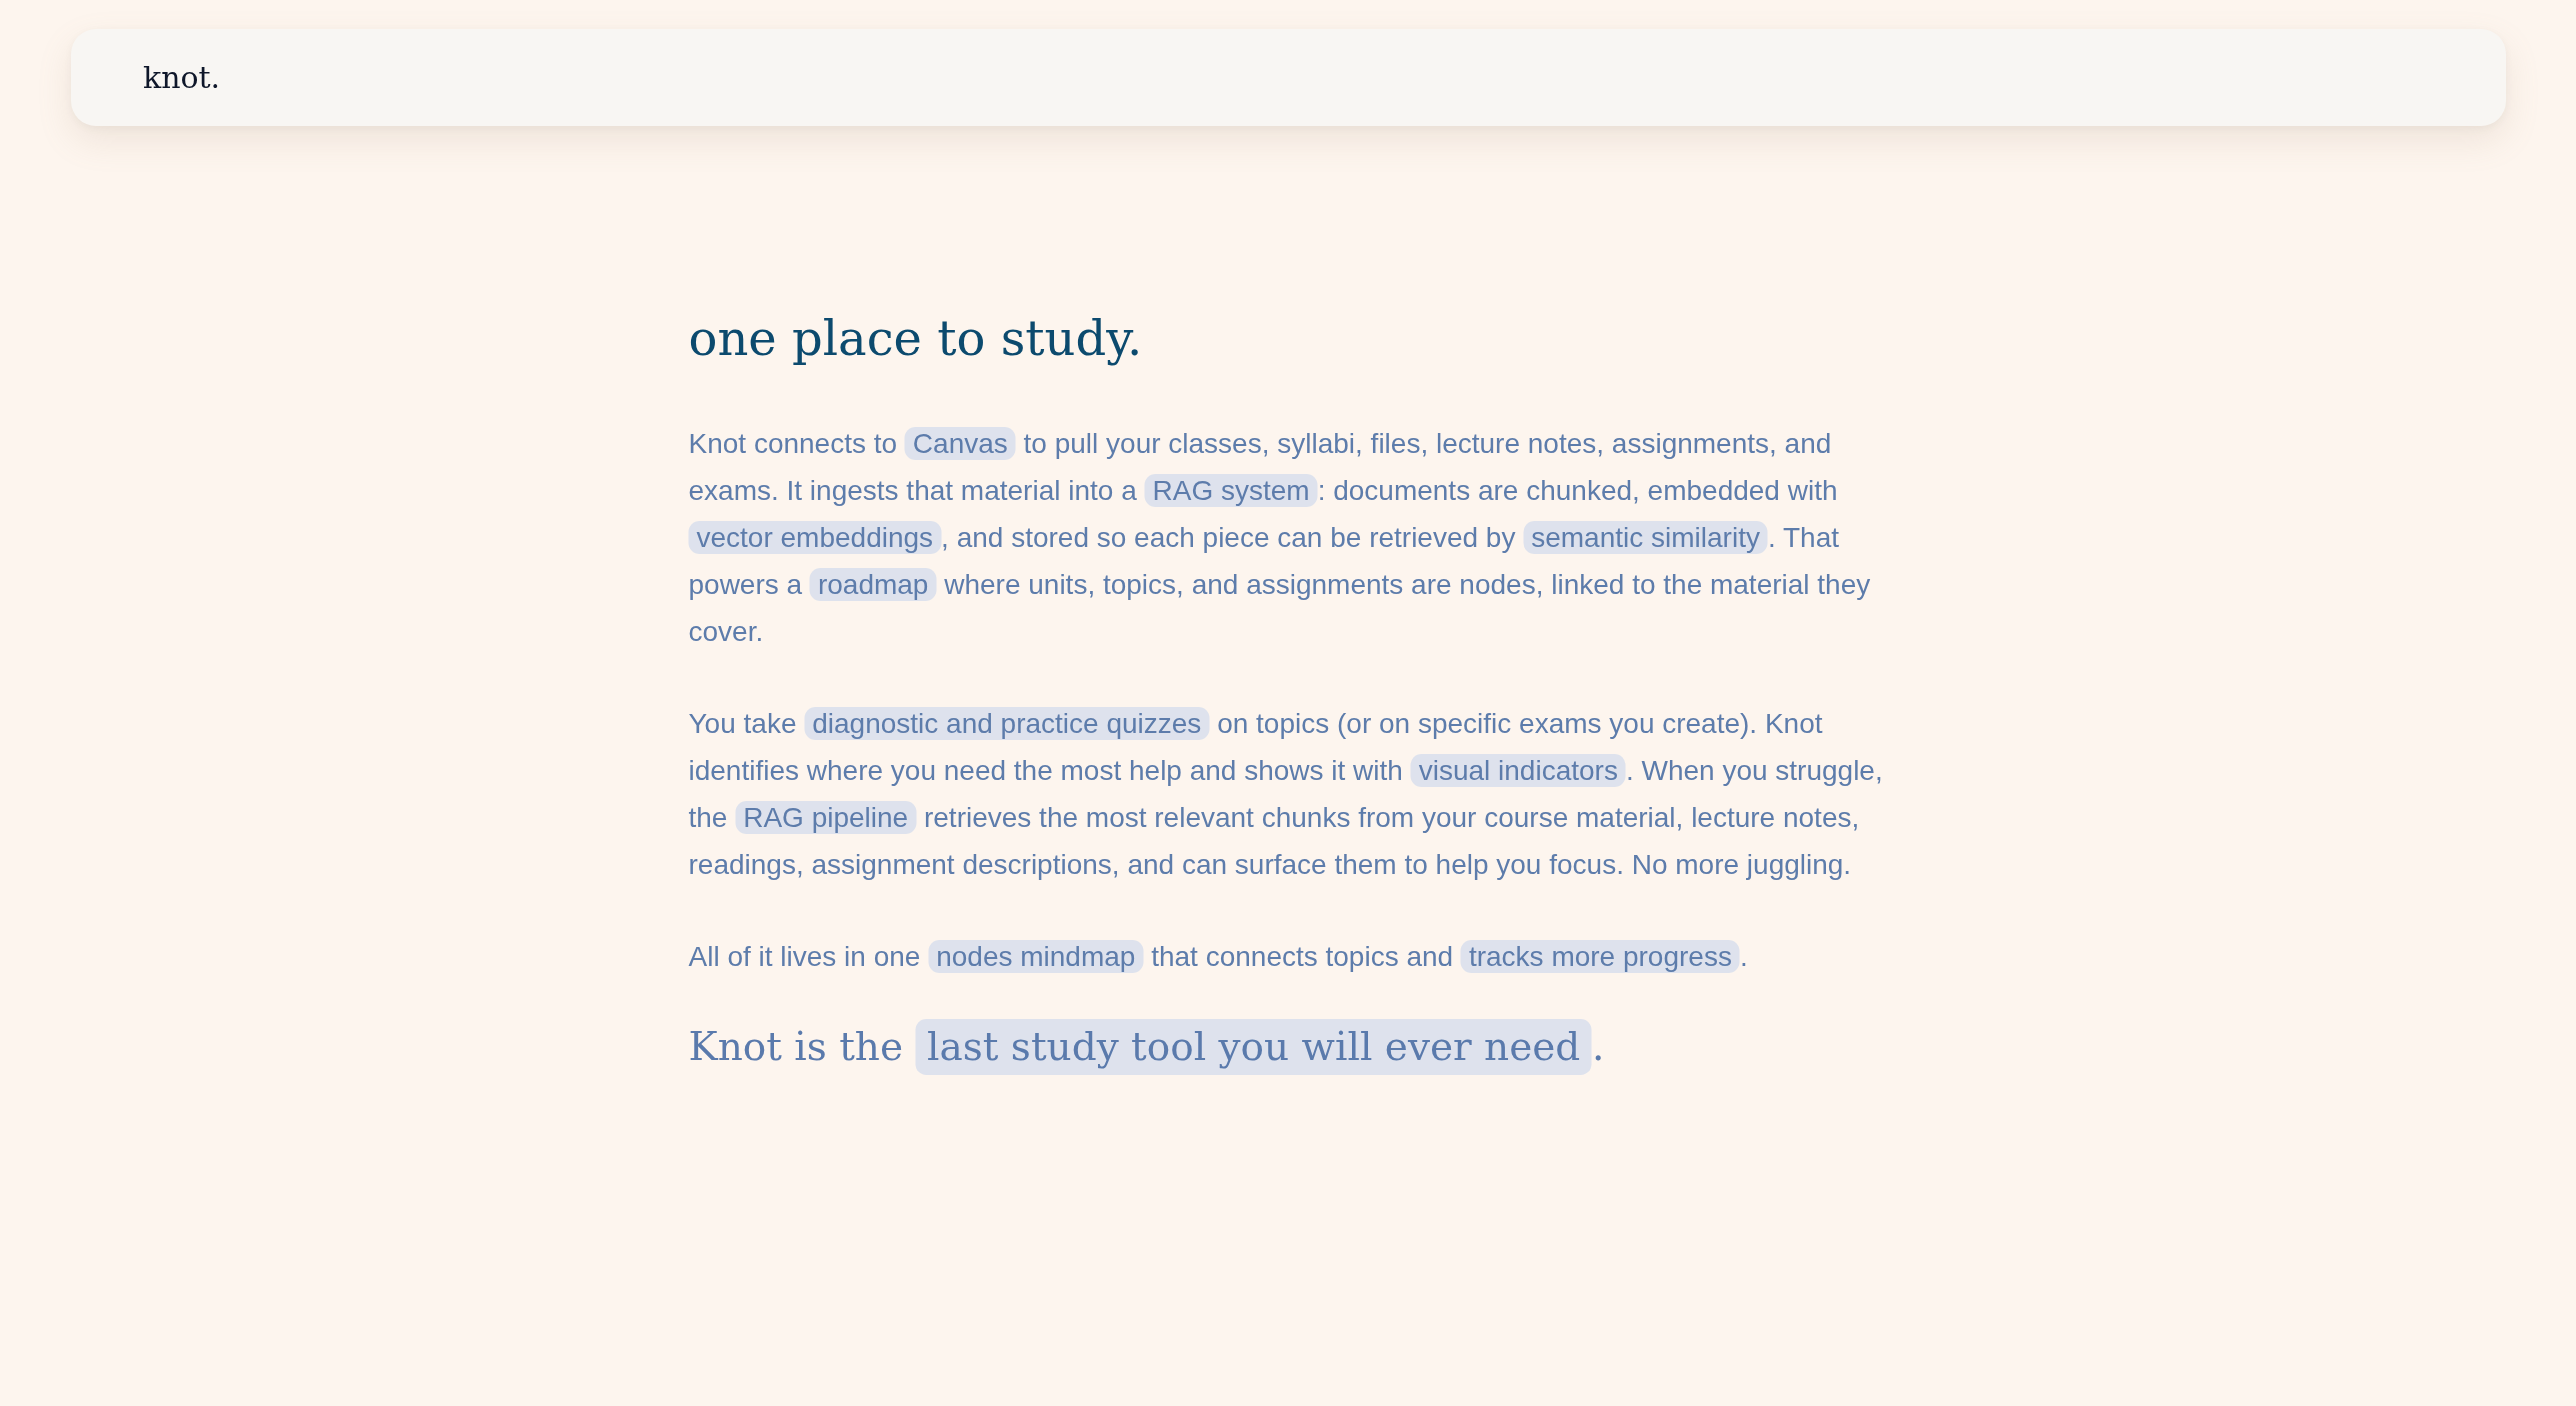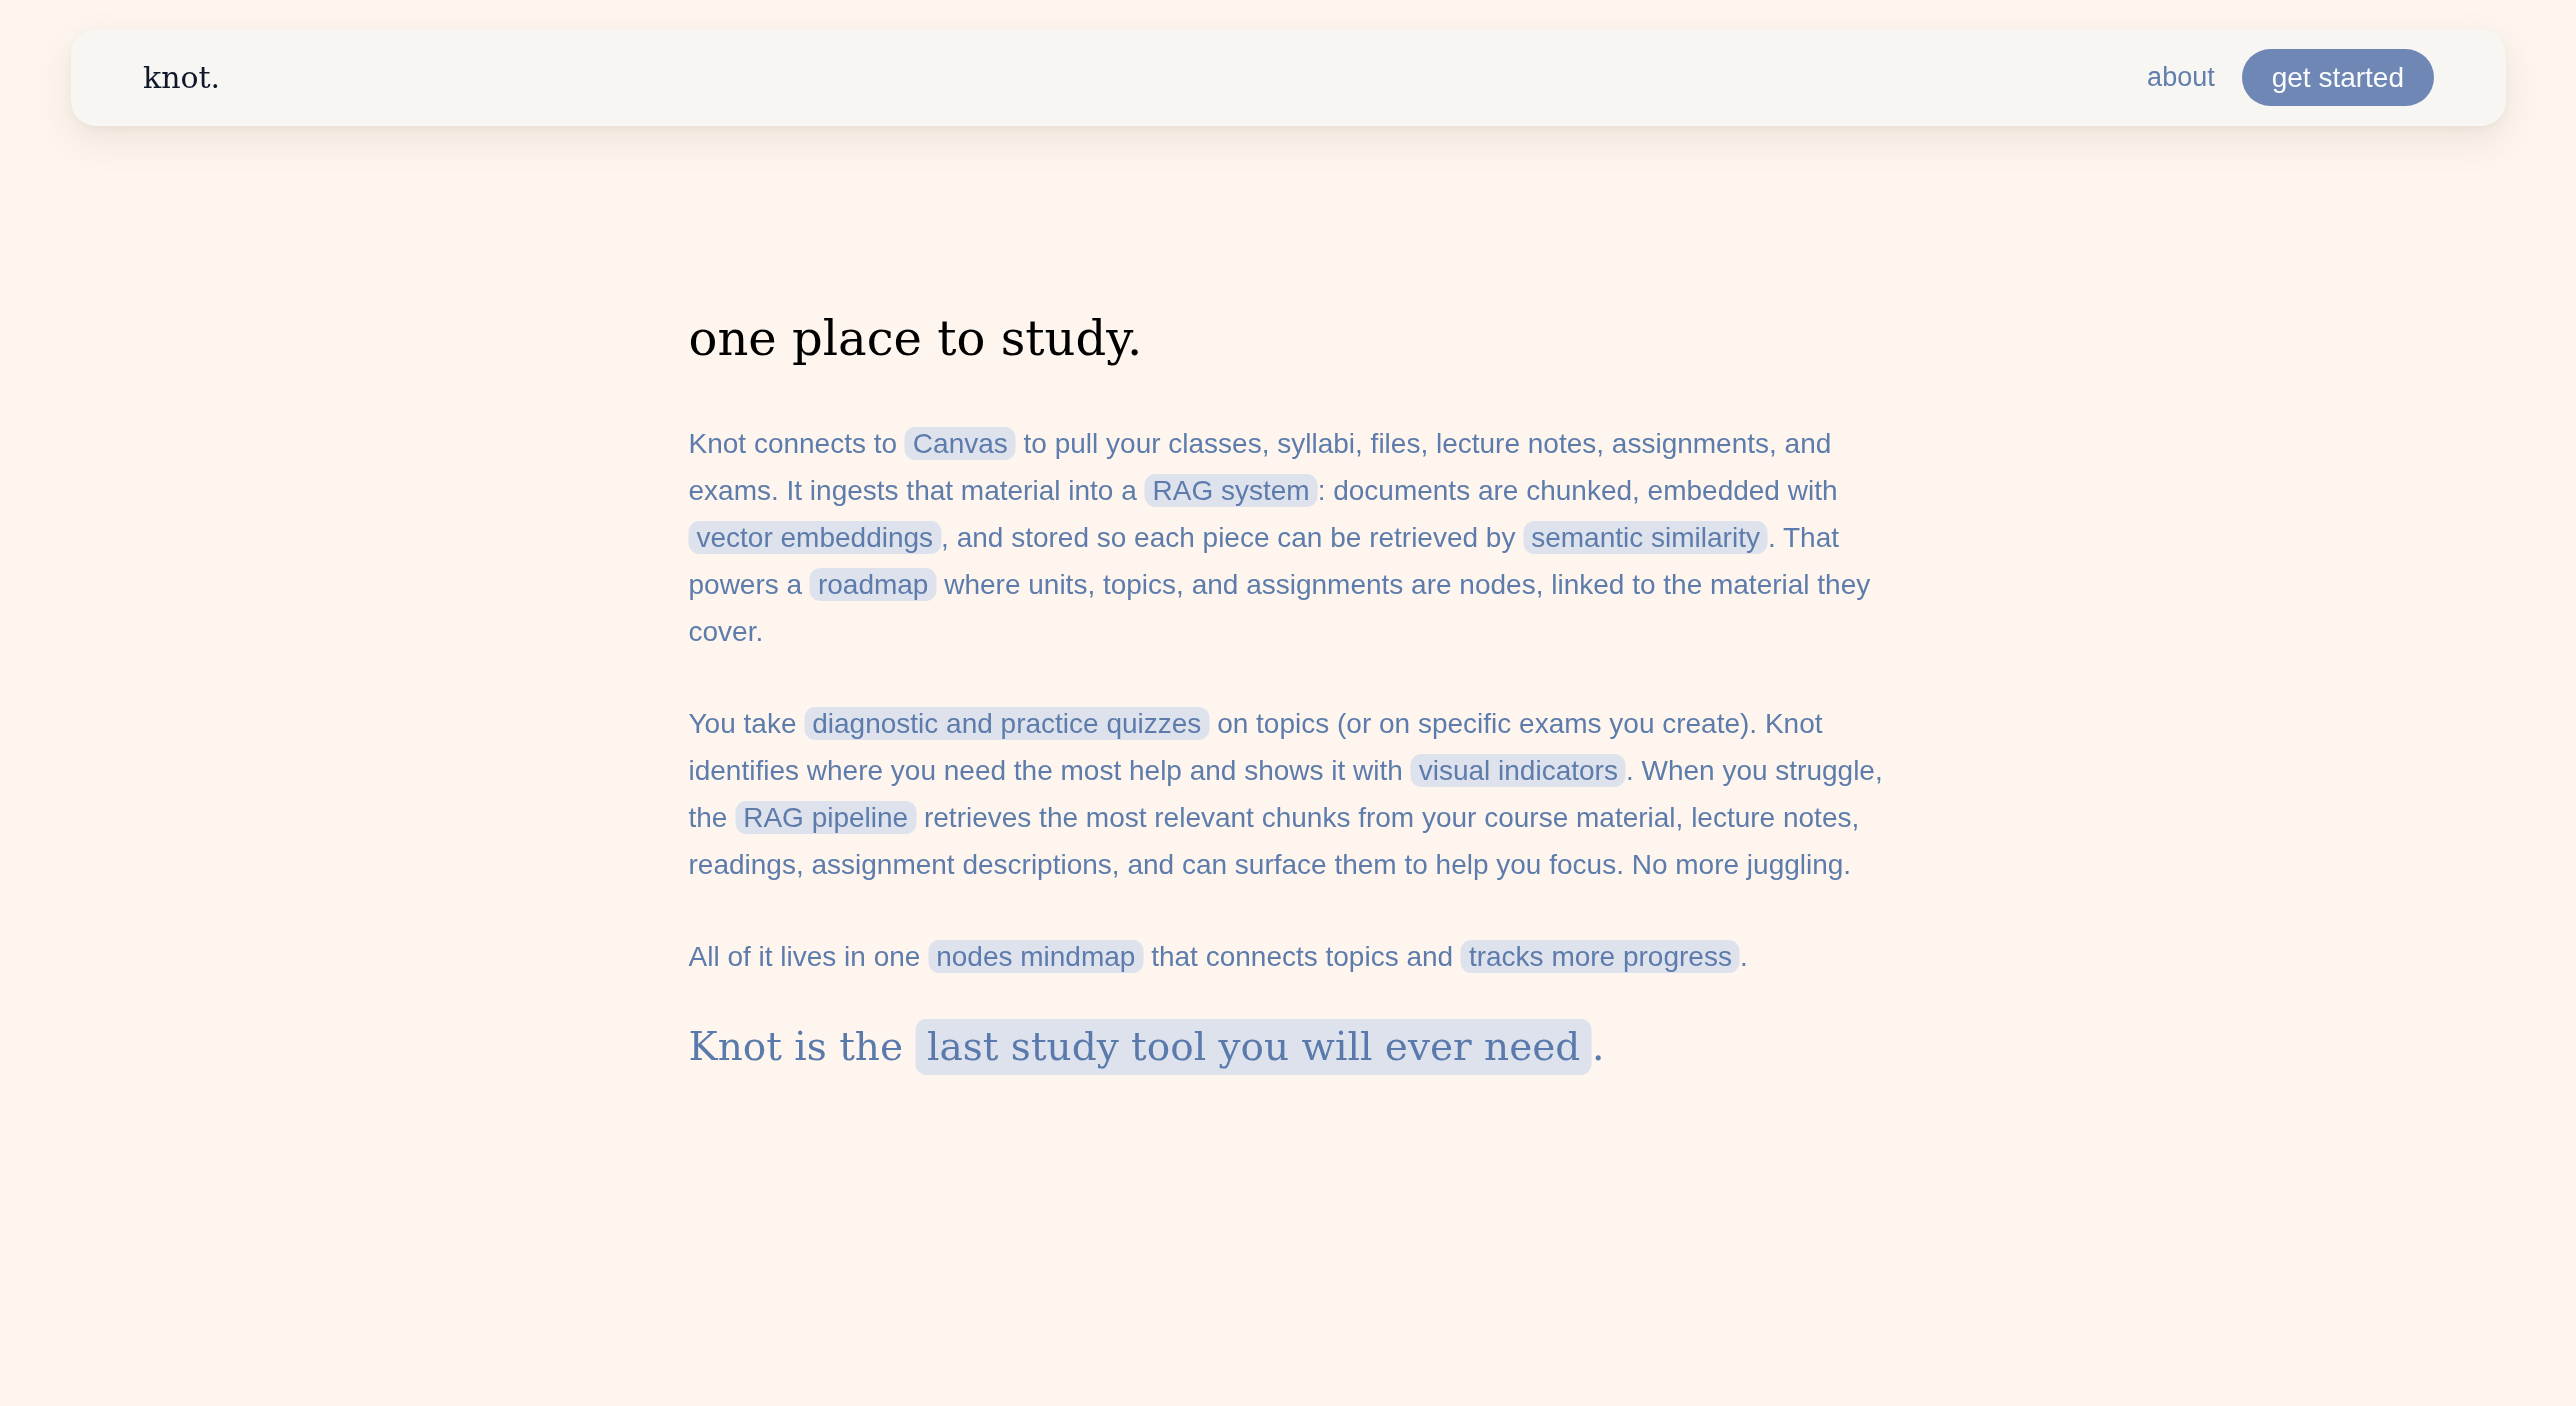--- a/index.html
+++ b/index.html
@@ -66,21 +66,21 @@
     top: 125px;
     width: 1199px;
   }
   .hero-title {
     margin-top: 186px;
     margin-bottom: 54px;
     font-family: "DejaVu Serif", "Liberation Serif", serif;
     font-weight: 400;
     font-size: 48px;
     line-height: 1.15;
-    color: #000000;
+    color: #0c4a6e;
   }
   .body-paragraph {
     font-size: 28px;
     line-height: 47px;
     color: #5d7cab;
     margin-bottom: 45px;
   }
   .body-paragraph:last-of-type { margin-bottom: 0; }
   .hl {
     background: #dee2ed;
@@ -98,24 +98,20 @@
   .tagline .hl {
     border-radius: 10.7px;
     padding: 5.4px 11.6px;
   }
 </style>
 </head>
 <body>
 
 <nav class="navbar">
   <div class="logo">knot.</div>
-  <div class="nav-right">
-    <a class="nav-link">about</a>
-    <button class="cta-button">get started</button>
-  </div>
 </nav>
 
 <main class="content">
   <h1 class="hero-title">one place to study.</h1>
 
   <p class="body-paragraph">Knot connects to <span class="hl">Canvas</span> to pull your classes, syllabi, files, lecture notes, assignments, and exams. It ingests that material into a <span class="hl">RAG system</span>: documents are chunked, embedded with <span class="hl">vector embeddings</span>, and stored so each piece can be retrieved by <span class="hl">semantic similarity</span>. That powers a <span class="hl">roadmap</span> where units, topics, and assignments are nodes, linked to the material they cover.</p>
 
   <p class="body-paragraph">You take <span class="hl">diagnostic and practice quizzes</span> on topics (or on specific exams you create). Knot identifies where you need the most help and shows it with <span class="hl">visual indicators</span>. When you struggle, the <span class="hl">RAG pipeline</span> retrieves the most relevant chunks from your course material, lecture notes, readings, assignment descriptions, and can surface them to help you focus. No more juggling.</p>
 
   <p class="body-paragraph">All of it lives in one <span class="hl">nodes mindmap</span> that connects topics and <span class="hl">tracks more progress</span>.</p>

